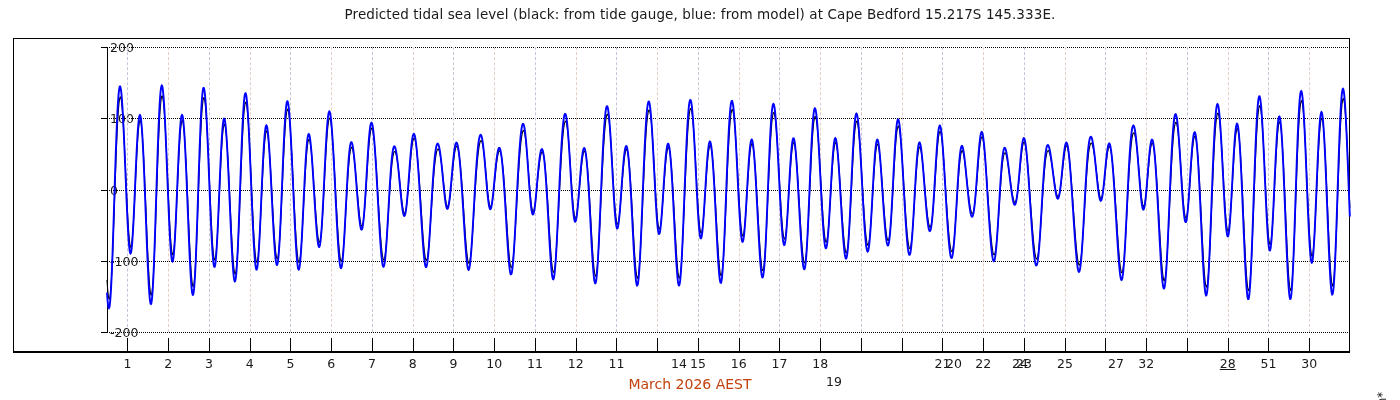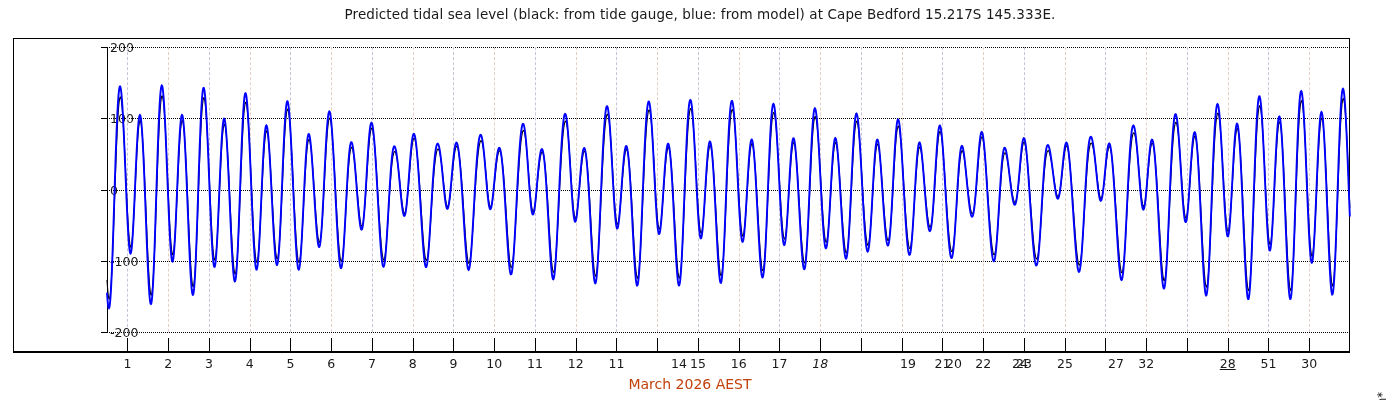--- a/index.html
+++ b/index.html
@@ -147,23 +147,23 @@
       <div class="xlab" style="left: 616.426px;">11</div>
       <div class="xtick" style="left: 657.18px;"></div>
       <div class="xlab" style="left: 679px;">14</div>
       <div class="xtick" style="left: 697.934px;"></div>
       <div class="xlab" style="left: 697.934px;">15</div>
       <div class="xtick" style="left: 738.689px;"></div>
       <div class="xlab" style="left: 738.689px;">16</div>
       <div class="xtick" style="left: 779.443px;"></div>
       <div class="xlab" style="left: 779.443px;">17</div>
       <div class="xtick" style="left: 820.197px;"></div>
-      <div class="xlab" style="left: 820.197px; font-style: italic;">18</div>
+      <div class="xlab" style="left: 820.197px;">18</div>
       <div class="xtick" style="left: 860.951px;"></div>
-      <div class="xlab" style="left: 908px;">19</div>
+      <div class="xlab" style="left: 834px; margin-top: 18px;">19</div>
       <div class="xtick" style="left: 901.705px;"></div>
       <div class="xlab" style="left: 954px;">20</div>
       <div class="xtick" style="left: 942.459px;"></div>
       <div class="xlab" style="left: 942.459px;">21</div>
       <div class="xtick" style="left: 983.213px;"></div>
       <div class="xlab" style="left: 983.213px;">22</div>
       <div class="xtick" style="left: 1023.97px;"></div>
       <div class="xlab" style="left: 1023.97px;">23</div>
       <div class="xtick" style="left: 1064.72px;"></div>
       <div class="xlab" style="left: 1020px; text-align: center;">24</div>

